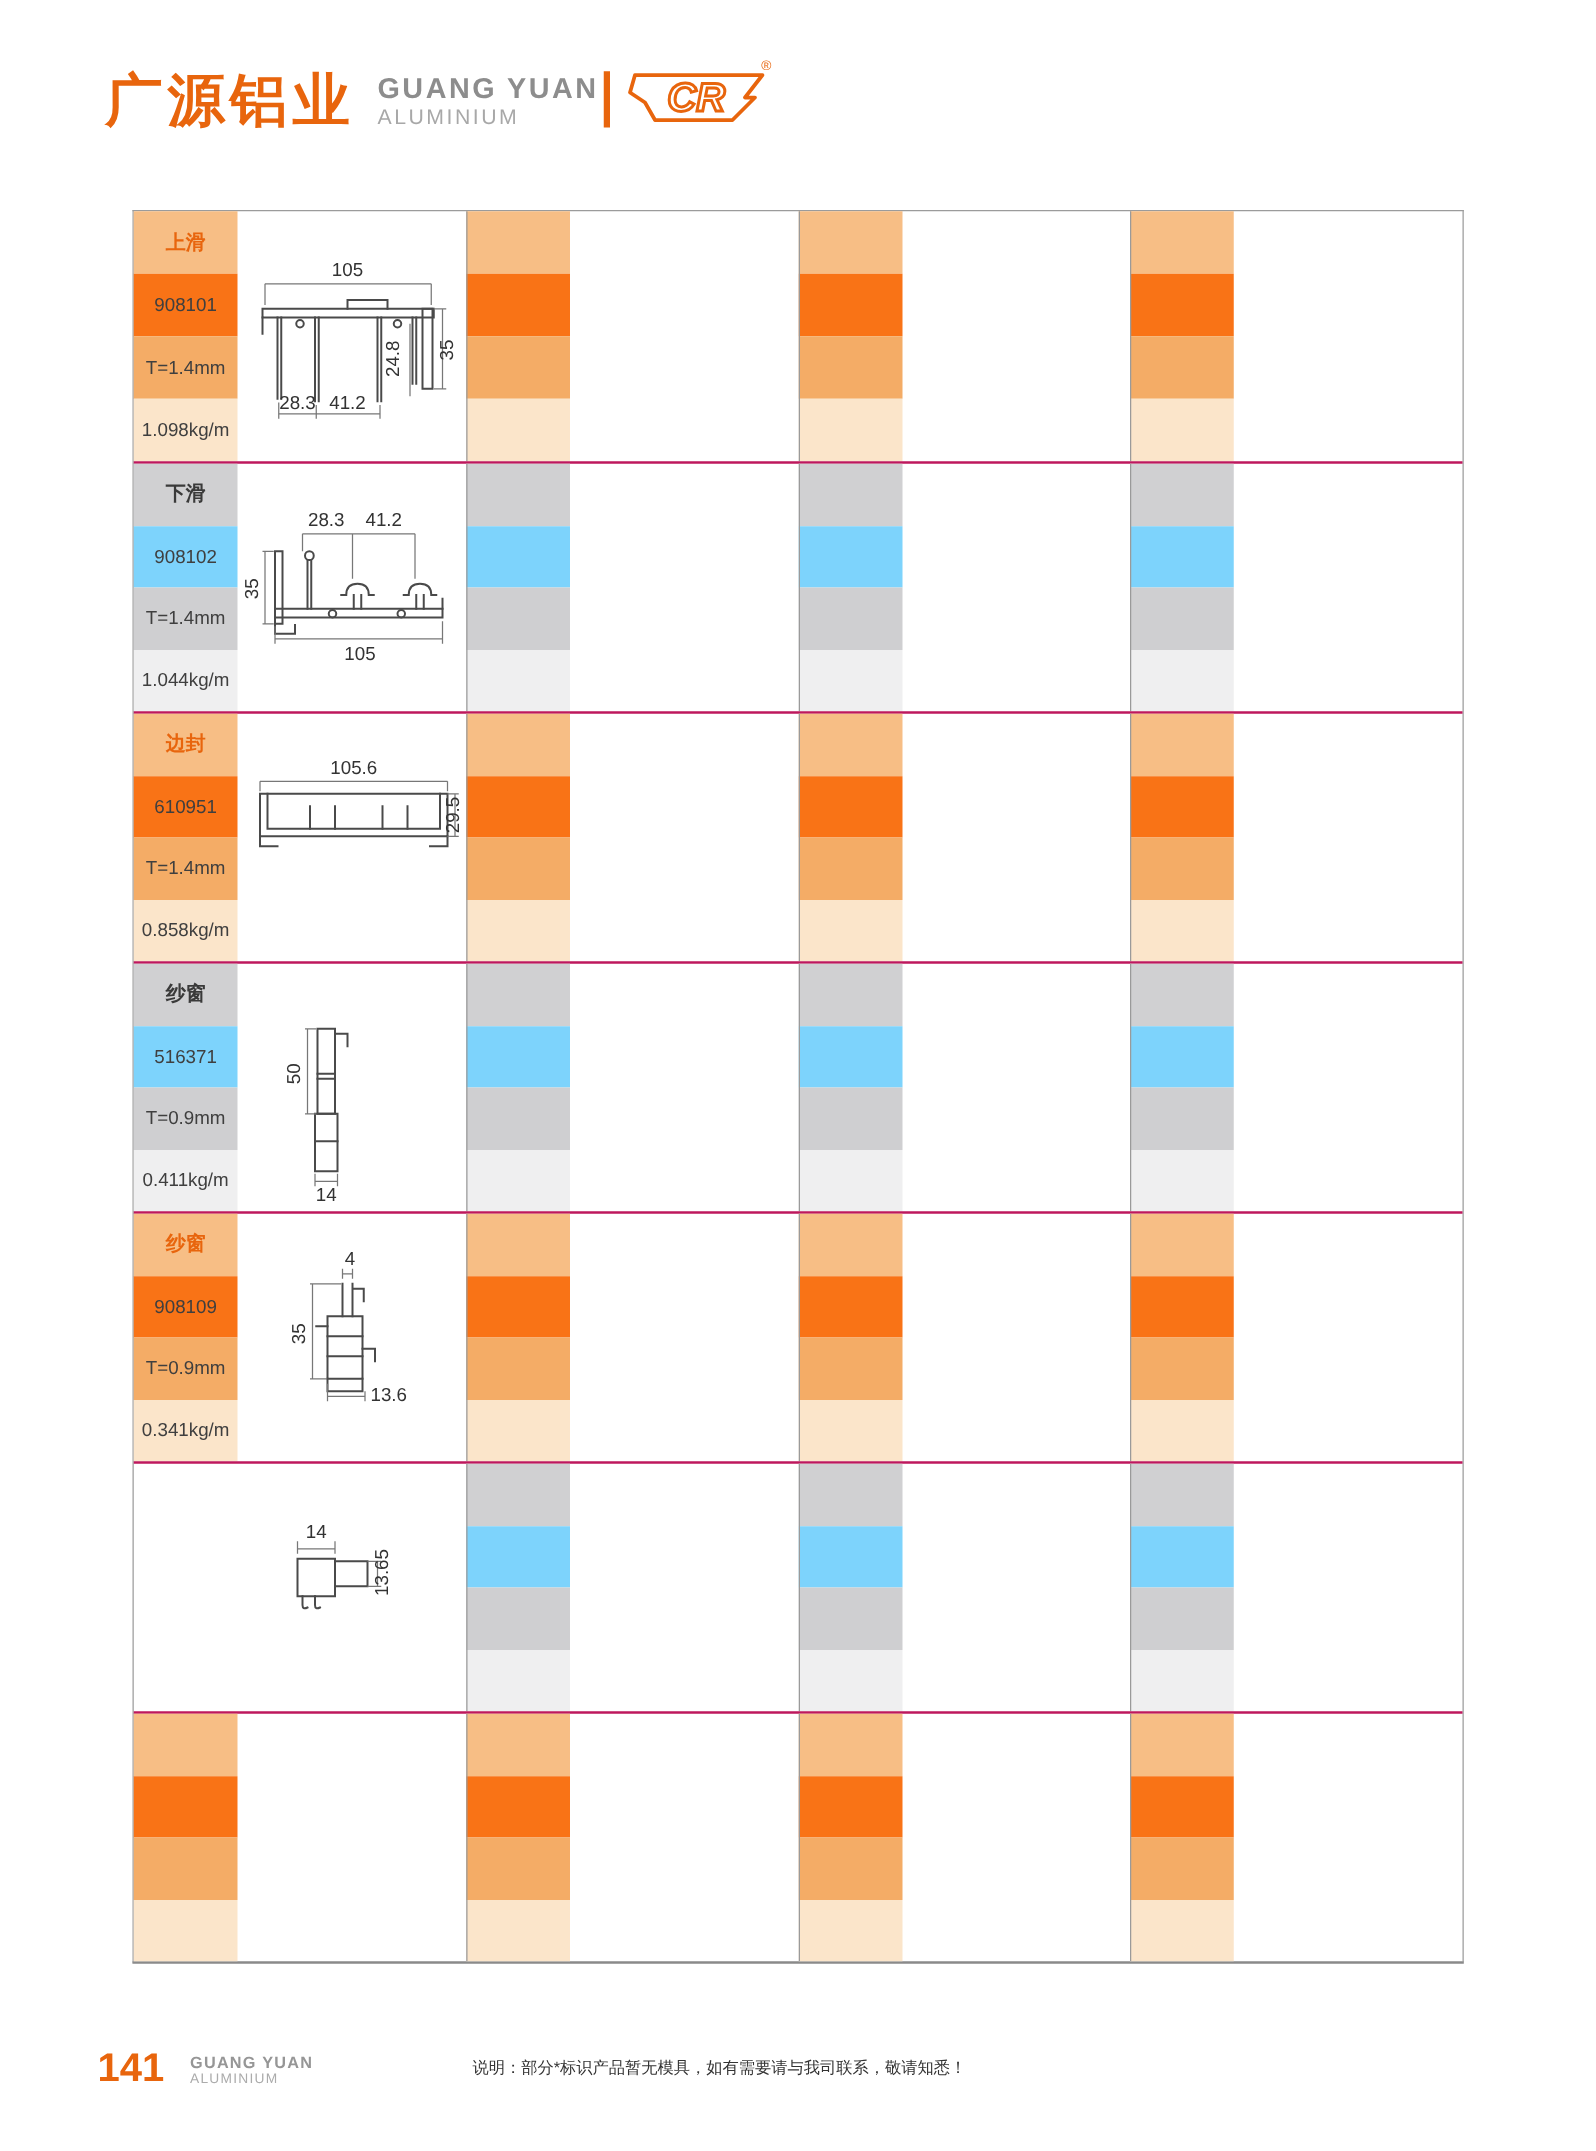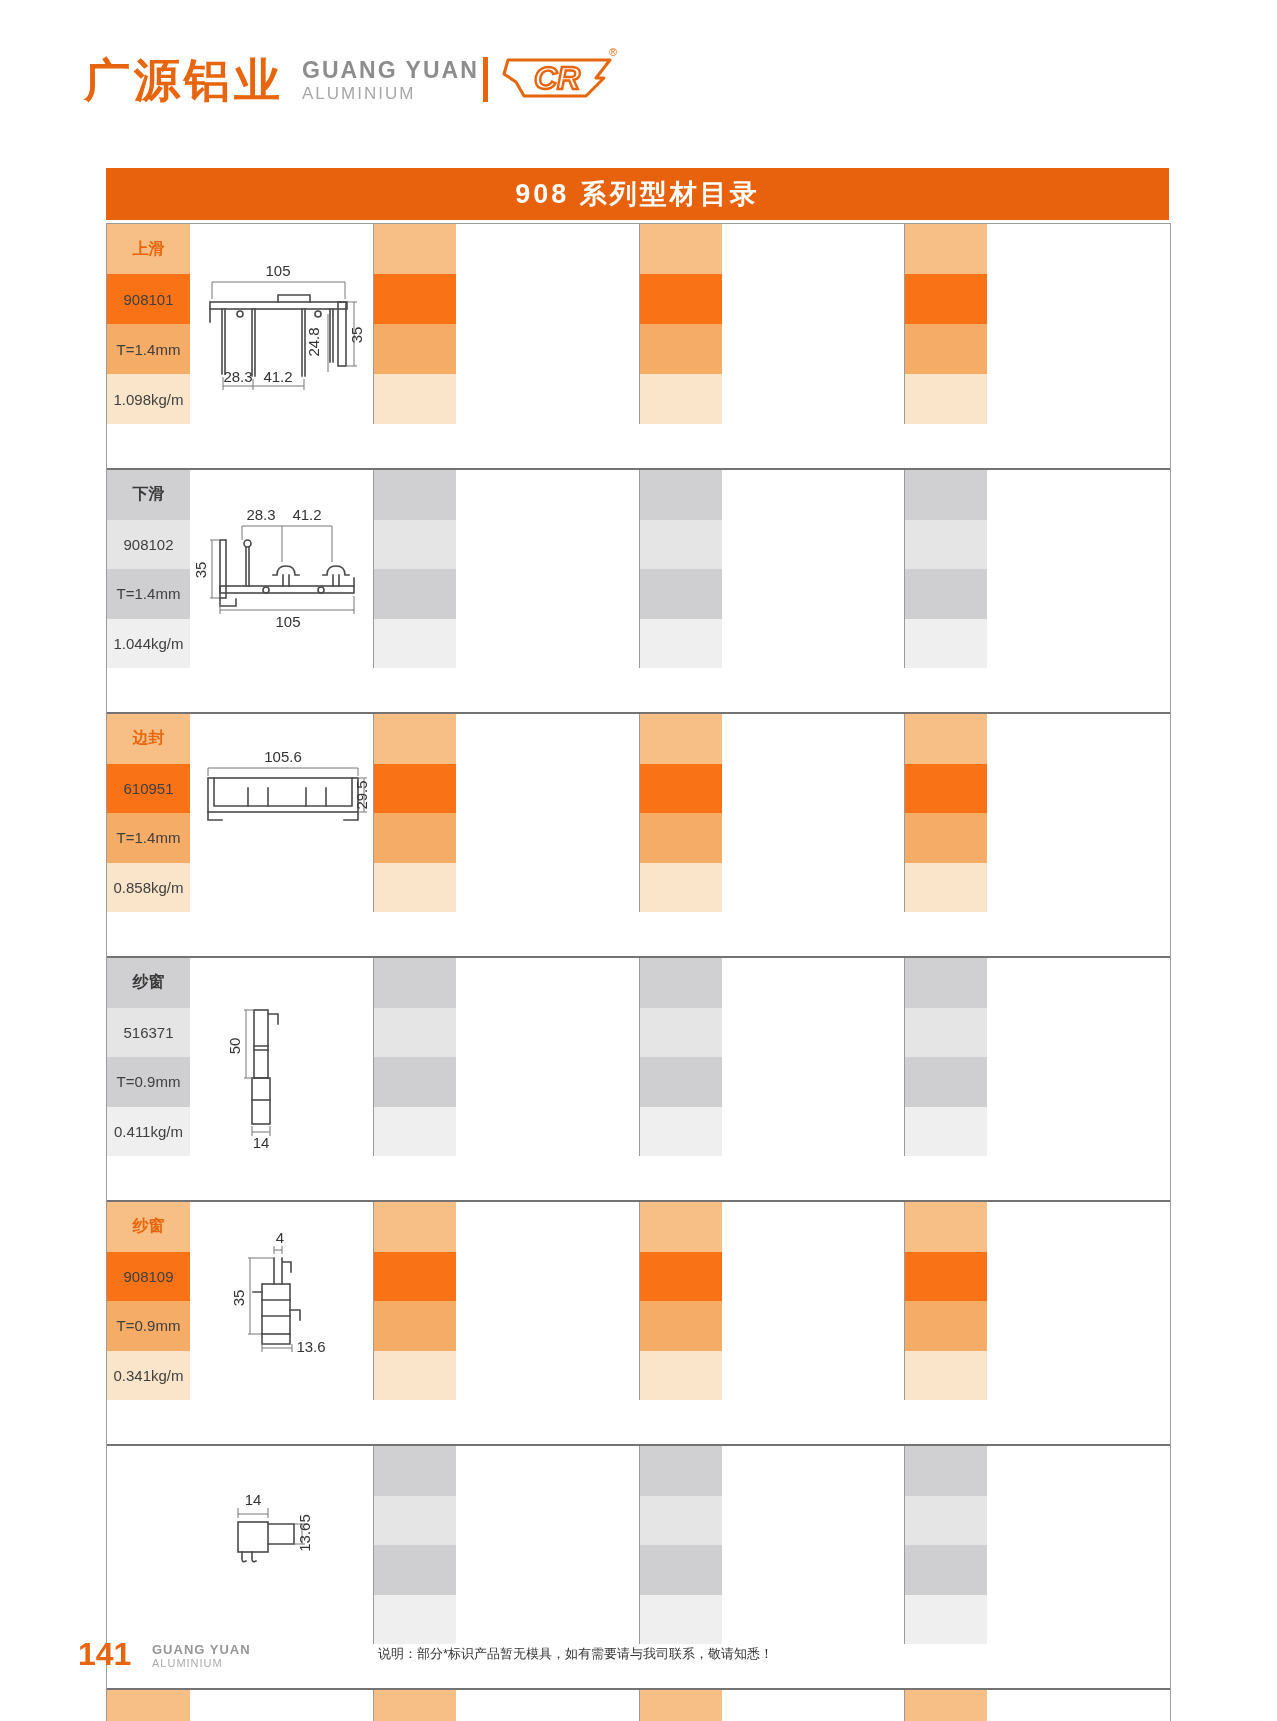--- a/index.html
+++ b/index.html
@@ -16,30 +16,30 @@
     color:#a8a8a8;letter-spacing:2px;}
   .brand-divider{position:absolute;left:483px;top:57px;width:5px;height:45px;background:#E8650D;}
   .cr-logo{position:absolute;left:500px;top:44px;}
   
   .catalog{position:absolute;left:106px;top:168px;width:1063px;}
   .title-bar{height:52px;background:#E8620E;color:#fff;display:flex;align-items:center;
     justify-content:center;font-size:27px;font-weight:bold;letter-spacing:3px;margin-bottom:3px;}
   #table-body{position:relative;width:1063px;border:1px solid #9b9b9b;
     border-bottom:2px solid #8a8a8a;background:#fff;box-sizing:content-box;}
   .group-row{position:relative;height:200px;}
-  .group-row.divided{height:198px;border-top:2px solid #737373;margin-top:44px;}
+  .group-row.divided{height:198px;border-top:2px solid #be185d;}
   .label-strip{position:absolute;top:0;width:83px;height:100%;}
   .label-strip .cell{height:25%;display:flex;align-items:center;justify-content:center;
     font-size:15px;color:#3f3f3f;}
   .label-strip.orange .cell:nth-child(1){background:#F7BE85;font-family:Liberation Mono, monospace;}
   .label-strip.orange .cell:nth-child(2){background:#f97316;}
   .label-strip.orange .cell:nth-child(3){background:#F4AC66;}
   .label-strip.orange .cell:nth-child(4){background:#FBE5CA;}
   .label-strip.gray .cell:nth-child(1){background:#D0D0D2;}
-  .label-strip.gray .cell:nth-child(2){background:#e5e5e5;text-align:right;}
+  .label-strip.gray .cell:nth-child(2){background:#7dd3fc;text-align:right;}
   .label-strip.gray .cell:nth-child(3){background:#CFCFD1;}
   .label-strip.gray .cell:nth-child(4){background:#EFEFF0;}
   .label-strip.orange .cell.gname{color:#E8650D;font-weight:bold;font-size:16px;}
   .label-strip.gray .cell.gname{color:#3a3a3a;font-weight:bold;font-size:16px;}
   .vline{position:absolute;top:0;bottom:0;width:1px;background:#9a9a9a;}
   
   .drawing{position:absolute;top:0;left:83px;}
   .drawing .prof path,.drawing .prof rect,.drawing .prof circle{
     fill:none;stroke:#4a4a4a;stroke-width:1.6;stroke-linecap:square;}
   .drawing .dim path{fill:none;stroke:#777;stroke-width:1;}
@@ -59,23 +59,20 @@
 <div class="brand-en">GUANG YUAN</div>
 <div class="brand-en-sub">ALUMINIUM</div>
 <div class="brand-divider"></div>
 <svg class="cr-logo" width="118" height="66" viewBox="0 0 118 66">
   <path d="M8 16 L110 16 L96 34 L104 34 L86 52 L24 52 L16 38 L4 30 Z" fill="#fff" stroke="#E8650D" stroke-width="3" stroke-linejoin="round"></path>
   <text x="57" y="45" text-anchor="middle" font-size="32" font-weight="bold" font-style="italic" fill="none" stroke="#E8650D" stroke-width="2.4">CR</text>
   <text x="109" y="12" font-size="11" fill="#E8650D">®</text>
 </svg>
 
 <div class="catalog">
-  <div class="title-bar">
-    <span>908 系列型材目录</span>
-  </div>
   <div id="table-body">
       <div class="group-row">
         <div class="label-strip orange" style="left: 0px;">
           <div class="cell gname">上滑</div>
           <div class="cell">908101</div>
           <div class="cell">T=1.4mm</div>
           <div class="cell">1.098kg/m</div>
         </div>
         <div class="label-strip orange" style="left: 265.75px;">
           <div class="cell gname"></div>

